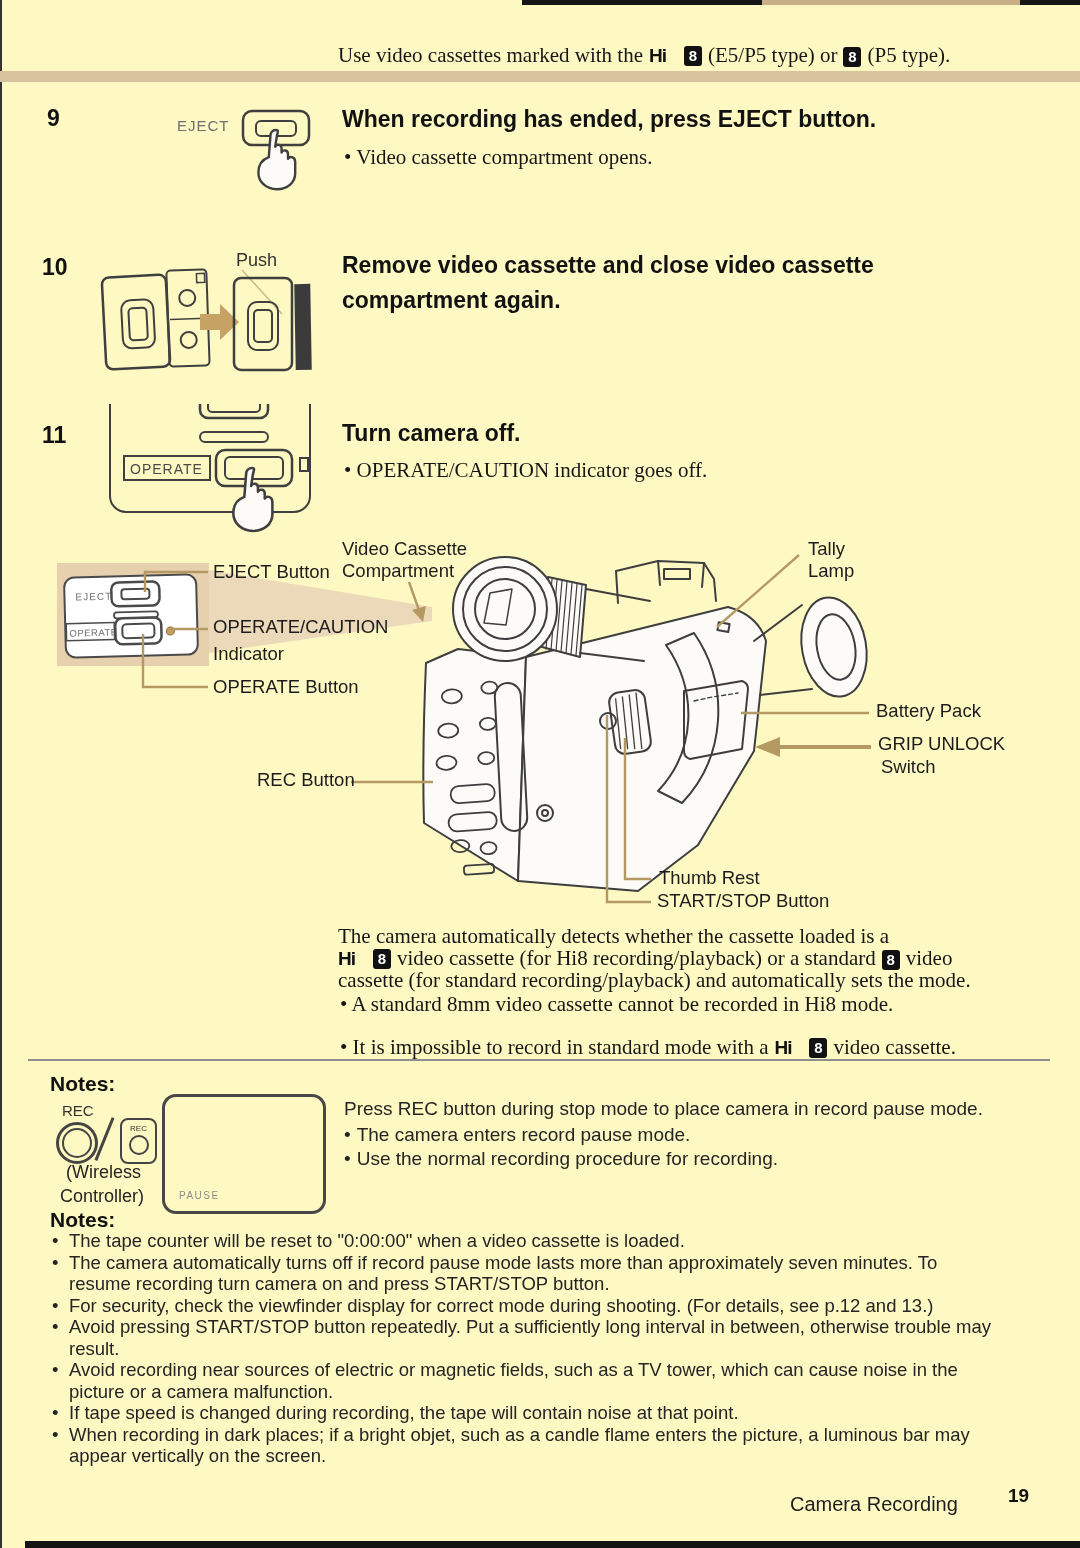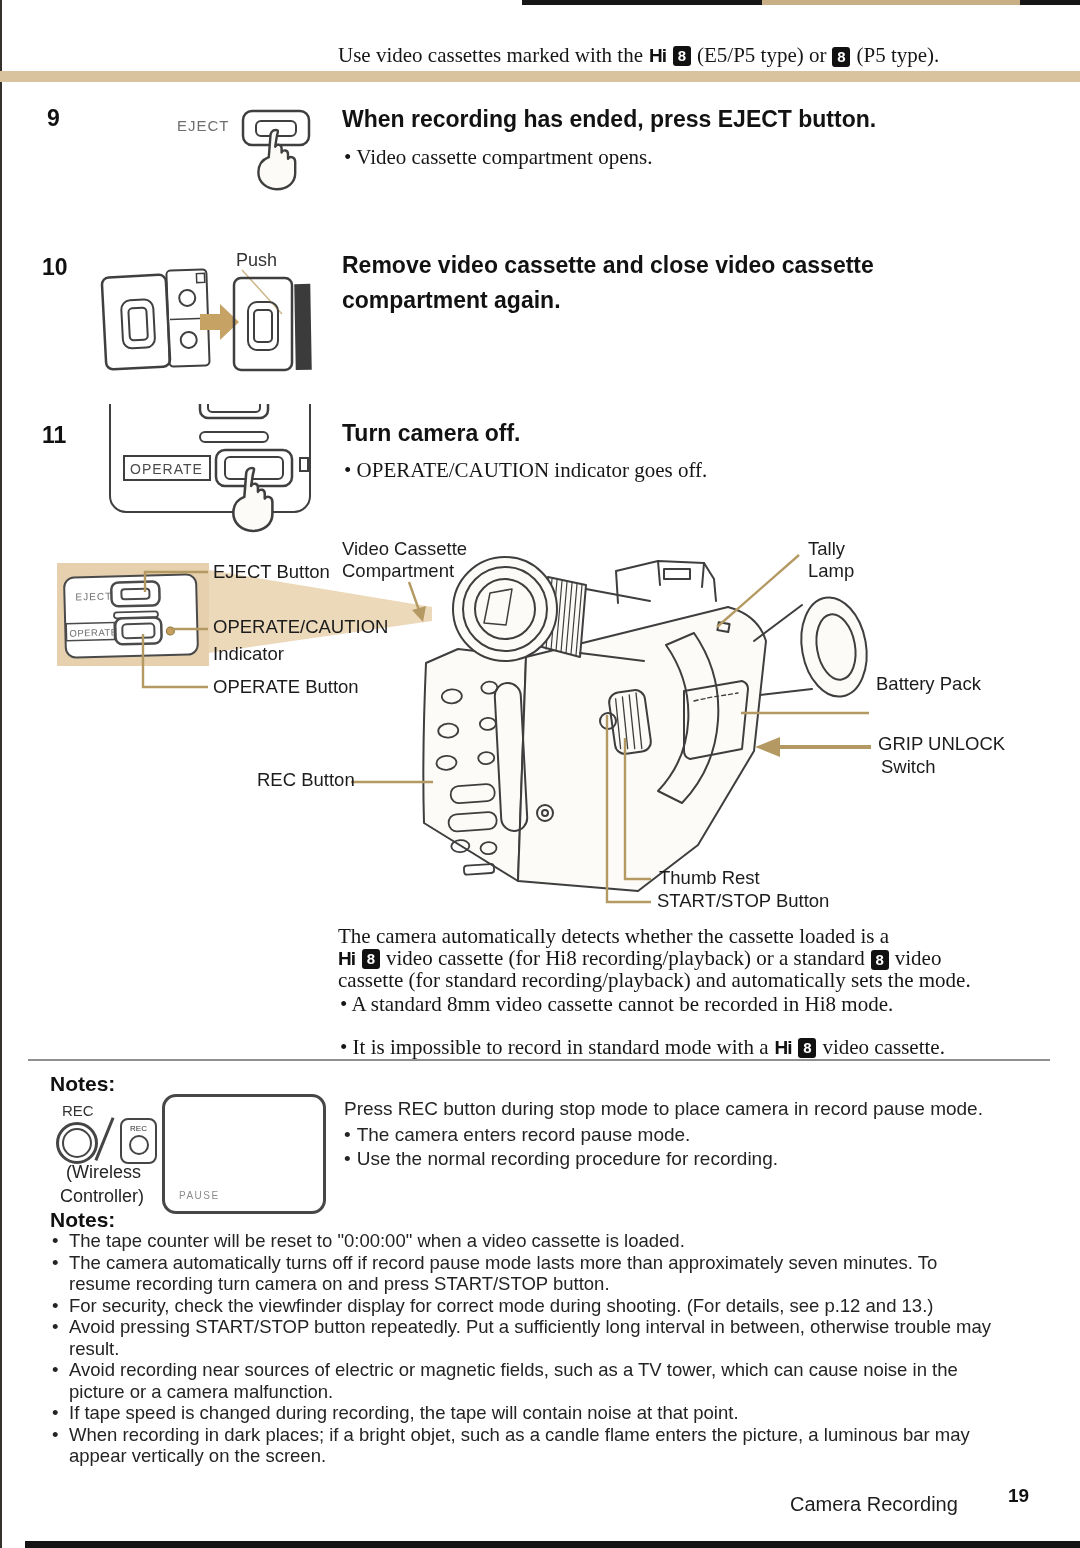--- a/index.html
+++ b/index.html
@@ -1,36 +1,36 @@
 <!DOCTYPE html>
 <html><head>
 <meta charset="utf-8">
 <style>
   html,body{margin:0;padding:0;background:#e8e8e8;}
-  .page{position:relative;width:1080px;height:1548px;background:#ffffff;overflow:hidden;
+  .page{position:relative;width:1080px;height:1548px;background:#fef9c3;overflow:hidden;
         font-family:"Liberation Sans",sans-serif;color:#1a1a1a;}
   .abs{position:absolute;}
   
   .edge-left{left:0;top:0;width:2px;height:1548px;background:#35312b;}
   .topbar1{left:522px;top:0;width:240px;height:5px;background:#161616;}
   .topbar-tan{left:762px;top:0;width:258px;height:5px;background:#c9af86;}
   .topbar2{left:1020px;top:0;width:60px;height:5px;background:#161616;}
   .tan-band{left:0;top:71px;width:1080px;height:11px;background:#d9c29e;}
   .hint-rule{left:28px;top:1059px;width:1022px;height:2px;background:#909090;}
   .bottom-bar{left:25px;top:1541px;width:1055px;height:7px;background:#141414;}
   
   .serif{font-family:"Liberation Serif","DejaVu Serif",serif;font-size:21px;color:#161616;}
   .flexline{display:flex;align-items:baseline;gap:6px;white-space:nowrap;}
   .step-num{font-size:23px;font-weight:bold;color:#111;}
   .step-title{font-size:23px;font-weight:bold;color:#121212;white-space:nowrap;}
   .step-bullet::before,.serif-b::before{content:"• ";}
   .hbullet::before,.note-b::before{content:"•";}
   .sq8{display:inline-block;width:18px;height:20px;background:#111;color:#fff;
        font:bold 15px/20px "Liberation Sans",sans-serif;text-align:center;border-radius:3px;}
-  .hi8{display:inline-flex;align-items:center;gap:7px;}
+  .hi8{display:inline-flex;align-items:center;gap:18px;}
   .hi8 .hi{font-family:"Liberation Sans",sans-serif;font-weight:bold;font-size:19px;letter-spacing:-1px;color:#111;}
   .dlabel{font-size:18.5px;color:#1c1c1c;white-space:nowrap;}
   .inset-bg{left:57px;top:563px;width:152px;height:103px;background:#e6d0ad;}
   .svg-label{font-family:"Liberation Sans",sans-serif;fill:#6e6e6e;}
   .ln{fill:none;stroke:#3f3f3f;stroke-width:2.5;stroke-linejoin:round;stroke-linecap:round;}
   .lnthin{fill:none;stroke:#3f3f3f;stroke-width:2;stroke-linejoin:round;stroke-linecap:round;}
   .hand{fill:#fcfbf8;stroke:#3f3f3f;stroke-width:3;stroke-linejoin:round;}
   .callout{fill:none;stroke:#b49a62;stroke-width:2.4;}
   .hint-head{font-size:21px;font-weight:bold;color:#111;}
   .hint-text{font-size:19px;color:#242424;white-space:nowrap;}
@@ -215,21 +215,21 @@
 
   <div class="abs dlabel" style="left:342px;top:538px;">Video Cassette</div>
   <div class="abs dlabel" style="left:342px;top:560px;">Compartment</div>
   <div class="abs dlabel" style="left:213px;top:561px;">EJECT Button</div>
   <div class="abs dlabel" style="left:213px;top:616px;">OPERATE/CAUTION</div>
   <div class="abs dlabel" style="left:213px;top:643px;">Indicator</div>
   <div class="abs dlabel" style="left:213px;top:676px;">OPERATE Button</div>
   <div class="abs dlabel" style="left:257px;top:769px;">REC Button</div>
   <div class="abs dlabel" style="left:808px;top:538px;">Tally</div>
   <div class="abs dlabel" style="left:808px;top:560px;">Lamp</div>
-  <div class="abs dlabel" style="left:876px;top:673px;">Battery Pack</div>
+  <div class="abs dlabel" style="left:876px;top:700px;">Battery Pack</div>
   <div class="abs dlabel" style="left:878px;top:733px;">GRIP UNLOCK</div>
   <div class="abs dlabel" style="left:881px;top:756px;">Switch</div>
   <div class="abs dlabel" style="left:659px;top:867px;">Thumb Rest</div>
   <div class="abs dlabel" style="left:657px;top:890px;">START/STOP Button</div>
 
   <div class="abs serif" style="left:338px;top:924px;">The camera automatically detects whether the cassette loaded is a</div>
   <div class="abs serif flexline" style="left:338px;top:946px;">
     <span class="hi8">
         <span class="hi">Hi</span>
         <span class="sq8">8</span>

